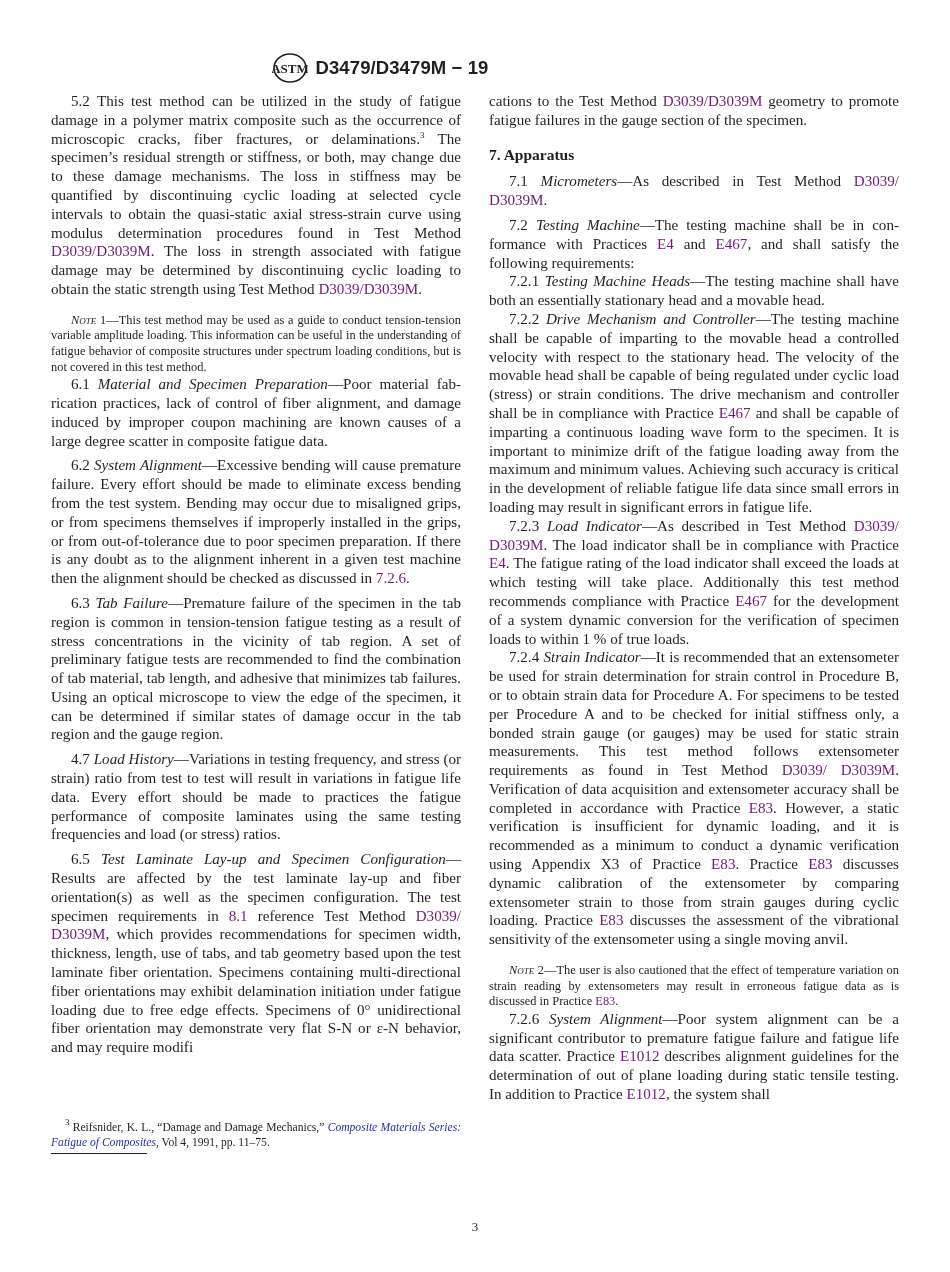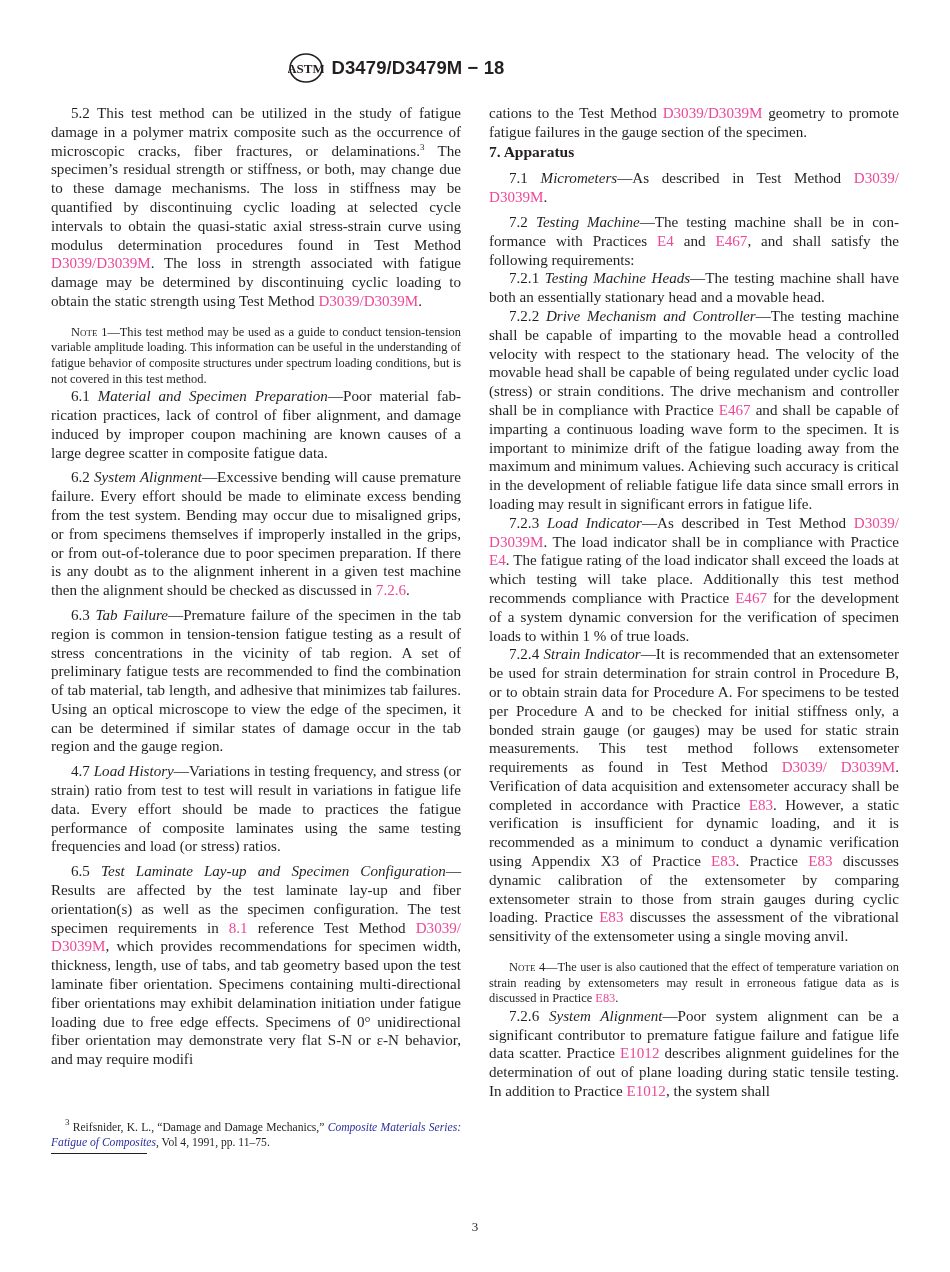--- a/index.html
+++ b/index.html
@@ -1,47 +1,47 @@
 <!DOCTYPE html>
 <html><head>
 <meta charset="utf-8">
 <style>
   html, body { margin: 0; padding: 0; background: #ffffff; }
   body { width: 950px; height: 1272px; position: relative; overflow: hidden;
          font-family: "Liberation Serif", "DejaVu Serif", serif; color: #231f20; }
-  .header { position: absolute; top: 52px; left: 16px; width: 760px; display: flex; justify-content: center; align-items: center; gap: 8px; text-align: right; }
+  .header { position: absolute; top: 52px; left: 0; width: 760px; display: flex; justify-content: center; align-items: center; gap: 8px; text-align: right; }
   .logo { width: 36px; height: 32px; }
   .doc-id { font-family: "Liberation Sans", "DejaVu Sans", sans-serif; font-weight: bold; font-size: 18.5px; color: #231f20; letter-spacing: 0.1px; }
-  .col { position: absolute; top: 104px; width: 410px; font-size: 15.1px; line-height: 18.8px; text-align: justify; }
+  .col { position: absolute; top: 92px; width: 410px; font-size: 15.1px; line-height: 18.8px; text-align: justify; }
   .col.left { left: 51px; }
   .col.right { left: 489px; }
   p { margin: 0; text-indent: 20px; hyphens: manual; }
   p + p { margin-top: 6px; }
-  .link { color: #ec4899; }
+  .link { color: #701a75; }
   .blue { color: #2b2f9c; font-style: italic; }
   i, .it { font-style: italic; }
   .note { font-size: 12.4px; line-height: 15.6px; text-indent: 20px; margin-top: 14px; }
-  .note .lbl { font-variant: small-caps; }
-  .section-title { font-weight: bold; font-size: 15.5px; margin: 1px 0 8px 0; text-indent: 0; }
+  .note .lbl { font-variant: small-caps; font-style: italic; }
+  .section-title { font-weight: bold; font-size: 15.5px; margin: 16px 0 8px 0; text-indent: 0; }
   sup { font-size: 9px; line-height: 0; vertical-align: 6px; }
   .sub { margin-top: 0 !important; }
   .footnote-rule { position: absolute; top: 1153px; left: 51px; width: 96px; border-top: 1px solid #231f20; }
   .footnote { position: absolute; top: 1120px; left: 51px; width: 410px; font-size: 11.6px; line-height: 15px; text-align: justify; }
   .footnote p { text-indent: 14px; }
   .page-num { position: absolute; top: 1219px; left: 0; width: 950px; text-align: center; font-size: 13px; }
 </style>
 </head>
 <body>
 
 <div class="header">
   <svg class="logo" viewBox="0 0 36 32">
     <ellipse cx="18" cy="16" rx="16" ry="14" fill="none" stroke="#231f20" stroke-width="1.6"></ellipse>
     <text x="18" y="21" text-anchor="middle" font-family="Liberation Serif, serif" font-weight="bold" font-size="13" fill="#231f20">ASTM</text>
   </svg>
-  <span class="doc-id">D3479/D3479M − 18</span>
+  <span class="doc-id">D3479/D3479M − 19</span>
 </div>
 
 <div class="col left">
   <p>
     <span>5.2</span><span> This test method can be utilized in the study of fatigue damage in a polymer matrix composite such as the occurrence of microscopic cracks, fiber fractures, or delaminations.</span><sup>3</sup><span> The specimen’s residual strength or stiffness, or both, may change due to these damage mechanisms. The loss in stiffness may be quantified by discontinuing cyclic loading at selected cycle intervals to obtain the quasi-static axial stress-strain curve using modulus determination procedures found in Test Method </span><span class="link">D3039/D3039M</span><span>. The loss in strength associated with fatigue damage may be determined by discontinuing cyclic loading to obtain the static strength using Test Method </span><span class="link">D3039/D3039M</span><span>.</span>
   </p>
 
   <p class="note">
     <span class="lbl">Note</span><span> 1—This test method may be used as a guide to conduct tension-tension variable amplitude loading. This information can be useful in the understanding of fatigue behavior of composite structures under spectrum loading conditions, but is not covered in this test method.</span>
   </p>
@@ -91,21 +91,21 @@
     <span>7.2.2 </span><i>Drive Mechanism and Controller</i><span>—The testing ma­chine shall be capable of imparting to the movable head a controlled velocity with respect to the stationary head. The velocity of the movable head shall be capable of being regulated under cyclic load (stress) or strain conditions. The drive mechanism and controller shall be in compliance with Practice </span><span class="link">E467</span><span> and shall be capable of imparting a continuous loading wave form to the specimen. It is important to minimize drift of the fatigue loading away from the maximum and minimum values. Achieving such accuracy is critical in the development of reliable fatigue life data since small errors in loading may result in significant errors in fatigue life.</span>
   </p>
   <p class="sub">
     <span>7.2.3 </span><i>Load Indicator</i><span>—As described in Test Method </span><span class="link">D3039/ D3039M</span><span>. The load indicator shall be in compliance with Practice </span><span class="link">E4</span><span>. The fatigue rating of the load indicator shall exceed the loads at which testing will take place. Additionally this test method recommends compliance with Practice </span><span class="link">E467</span><span> for the development of a system dynamic conversion for the verification of specimen loads to within 1 % of true loads.</span>
   </p>
   <p class="sub">
     <span>7.2.4 </span><i>Strain Indicator</i><span>—It is recommended that an exten­someter be used for strain determination for strain control in Procedure B, or to obtain strain data for Procedure A. For specimens to be tested per Procedure A and to be checked for initial stiffness only, a bonded strain gauge (or gauges) may be used for static strain measurements. This test method follows extensometer requirements as found in Test Method </span><span class="link">D3039/ D3039M</span><span>. Verification of data acquisition and extensometer accuracy shall be completed in accordance with Practice </span><span class="link">E83</span><span>. However, a static verification is insufficient for dynamic loading, and it is recommended as a minimum to conduct a dynamic verification using Appendix X3 of Practice </span><span class="link">E83</span><span>. Practice </span><span class="link">E83</span><span> discusses dynamic calibration of the extensometer by comparing extensometer strain to those from strain gauges during cyclic loading. Practice </span><span class="link">E83</span><span> discusses the assessment of the vibrational sensitivity of the extensometer using a single moving anvil.</span>
   </p>
 
   <p class="note">
-    <span class="lbl">Note</span><span> 4—The user is also cautioned that the effect of temperature variation on strain reading by extensometers may result in erroneous fatigue data as is discussed in Practice </span><span class="link">E83</span><span>.</span>
+    <span class="lbl">Note</span><span> 2—The user is also cautioned that the effect of temperature variation on strain reading by extensometers may result in erroneous fatigue data as is discussed in Practice </span><span class="link">E83</span><span>.</span>
   </p>
 
   <p class="sub">
     <span>7.2.6 </span><i>System Alignment</i><span>—Poor system alignment can be a significant contributor to premature fatigue failure and fatigue life data scatter. Practice </span><span class="link">E1012</span><span> describes alignment guidelines for the determination of out of plane loading during static tensile testing. In addition to Practice </span><span class="link">E1012</span><span>, the system shall</span>
   </p>
 </div>
 
 <div class="page-num">3</div>
 
 </body></html>

